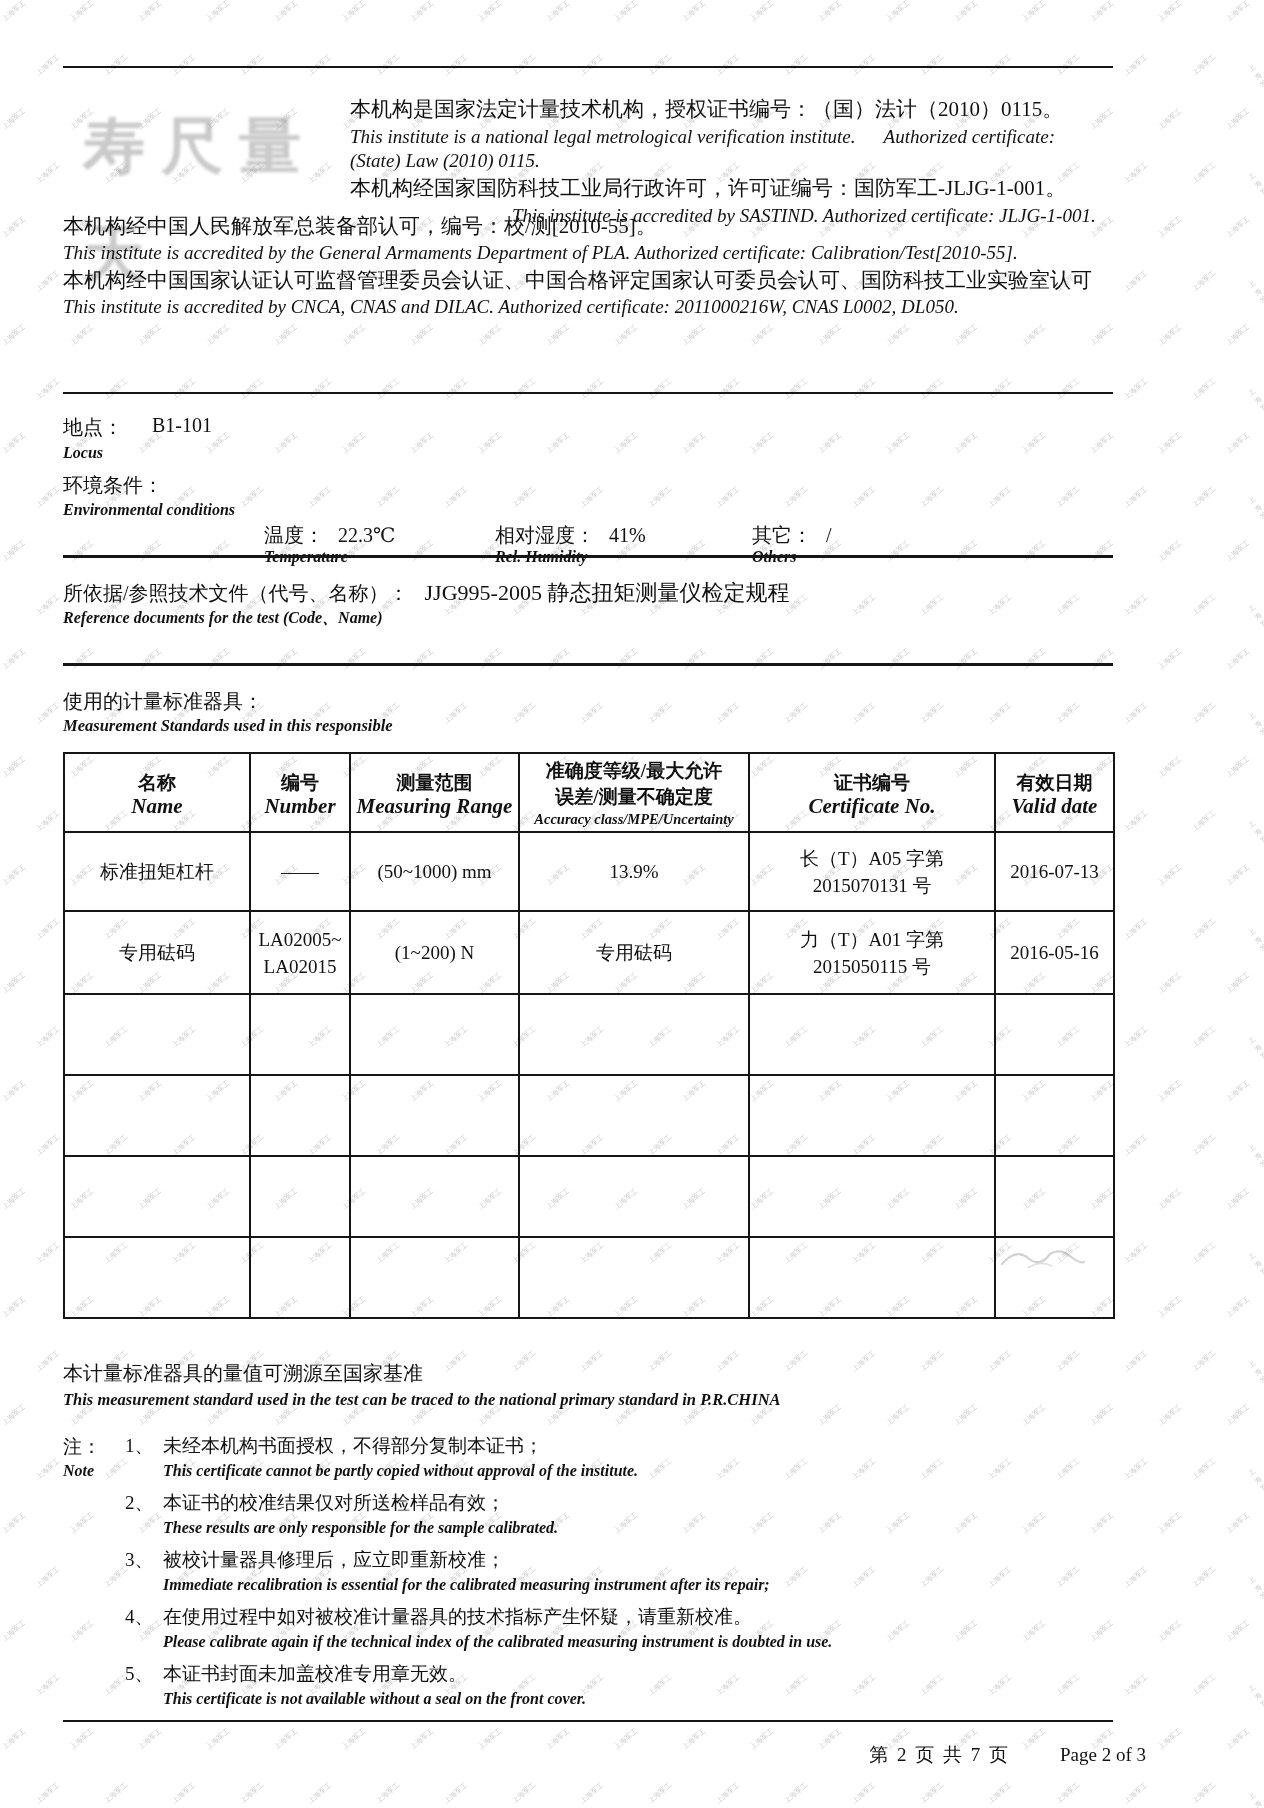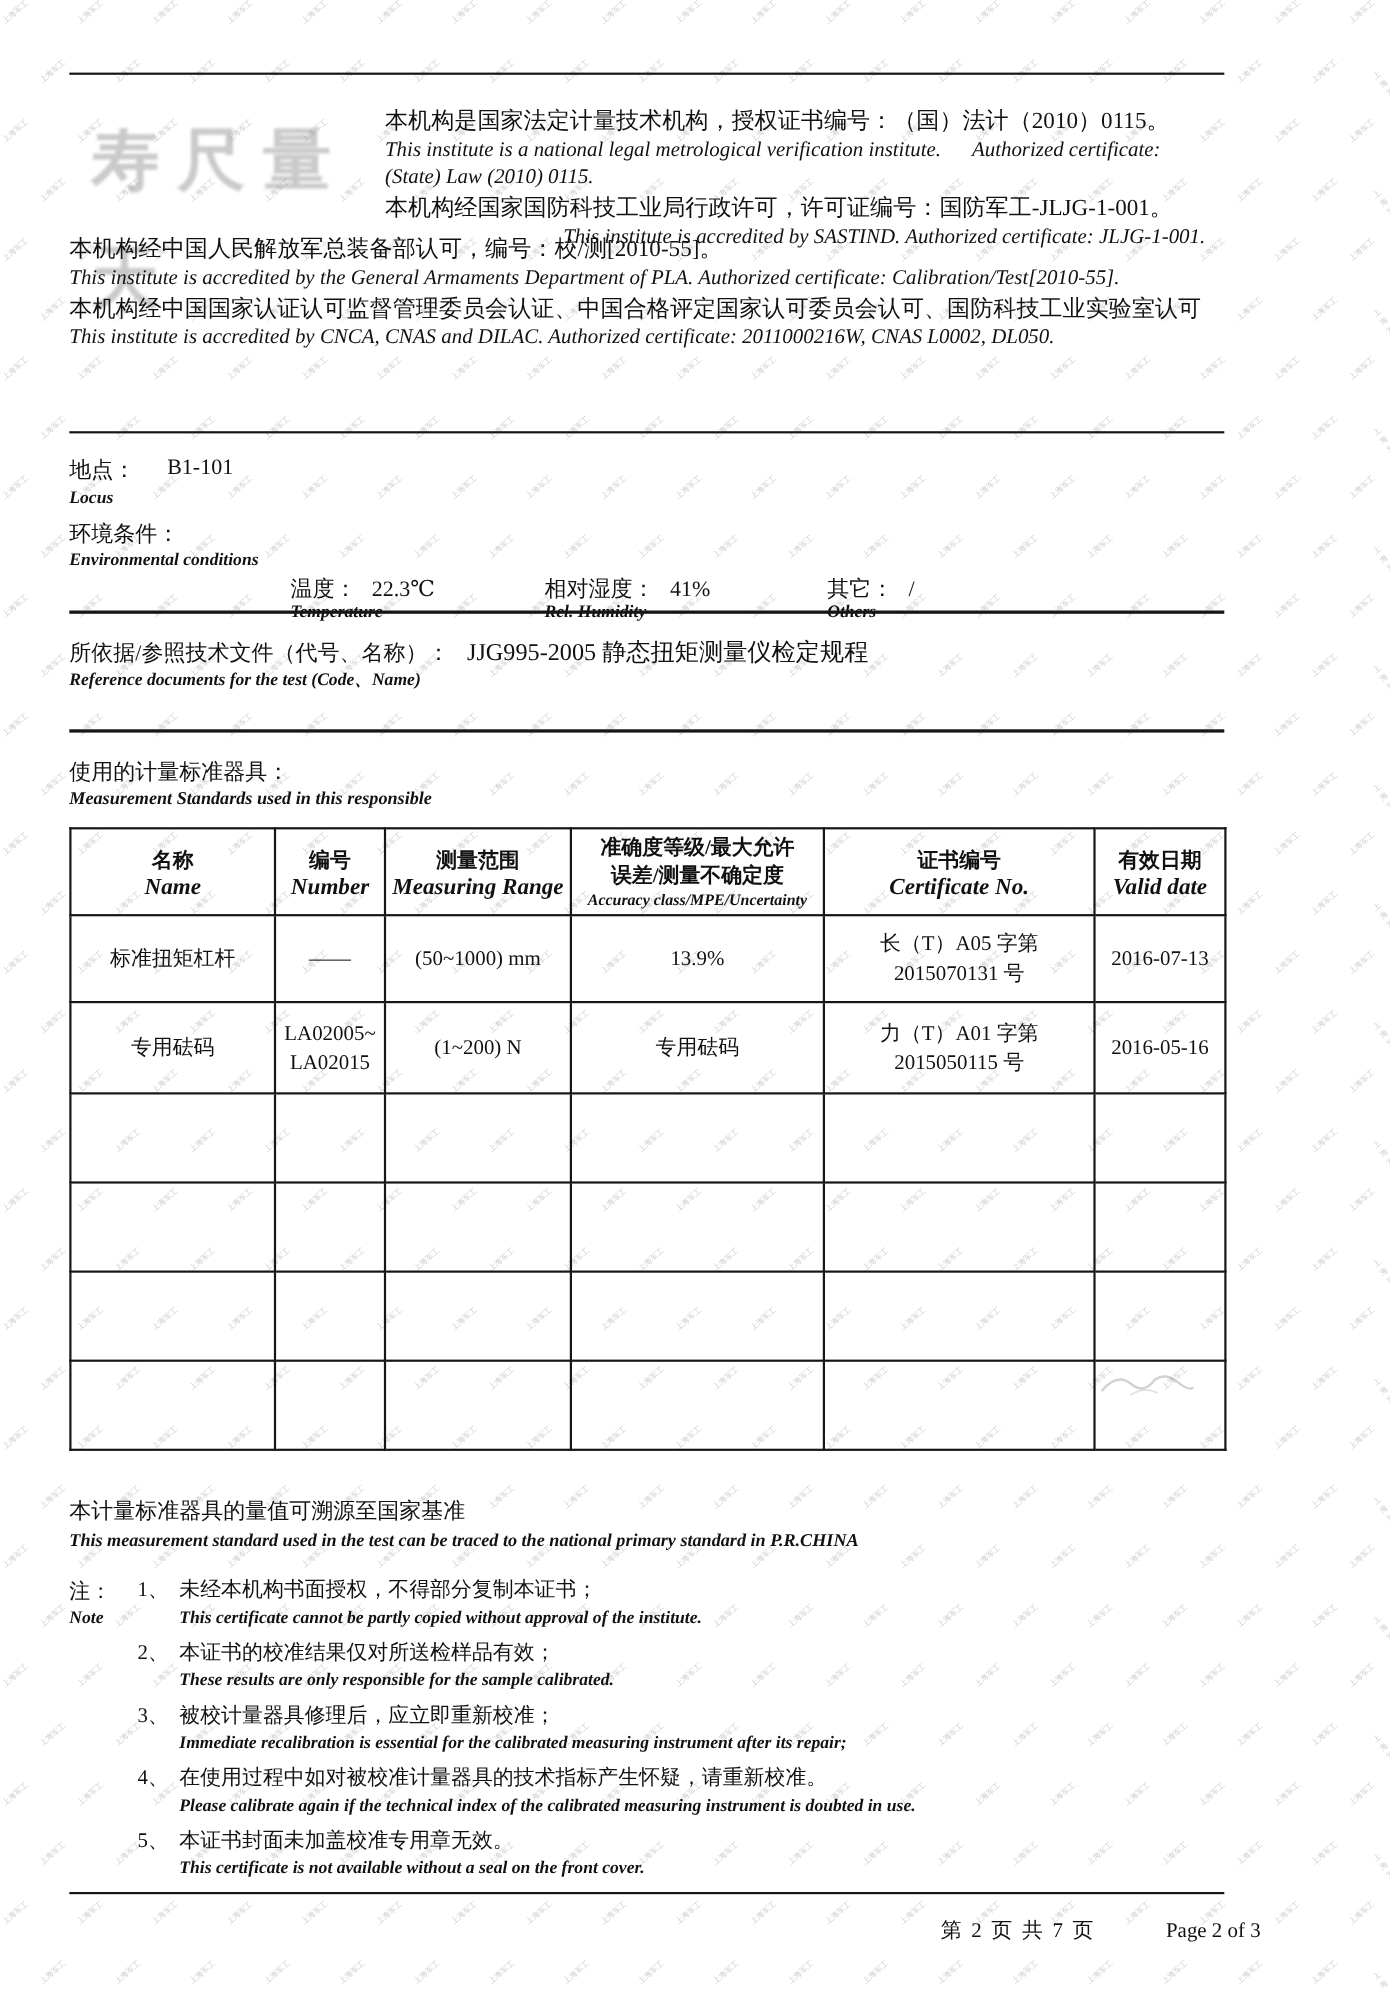--- a/index.html
+++ b/index.html
@@ -70,21 +70,21 @@
   .note-gutter-cn{position:absolute;left:0;top:2px;font-size:19px;}
   .note-gutter-en{position:absolute;left:0;top:30px;font-size:16px;}
   .note-items{margin-left:62px;}
   .note-item{display:flex;margin-bottom:7px;}
   .note-no{width:38px;flex:0 0 38px;font-size:19px;line-height:27px;}
   .note-cn{font-size:19px;line-height:27px;}
   .note-en{font-size:16px;line-height:22px;margin-top:1px;}
   
   .footer{top:1742px;right:-33px;font-size:19px;white-space:nowrap;text-align:right;}
   .footer .cn-pg{letter-spacing:2px;}
-  .footer .en-pg{margin-left:64px;}
+  .footer .en-pg{margin-left:50px;}
   
   .rule-top{top:66px;height:2px;}
   .rule-2{top:392px;height:2px;}
   .rule-3{top:555px;height:3px;}
   .rule-4{top:663px;height:3px;}
   .rule-bottom{top:1720px;height:2px;}
   
   .smudge{position:absolute;top:1238px;left:935px;opacity:.55;}
 </style>
 </head>

